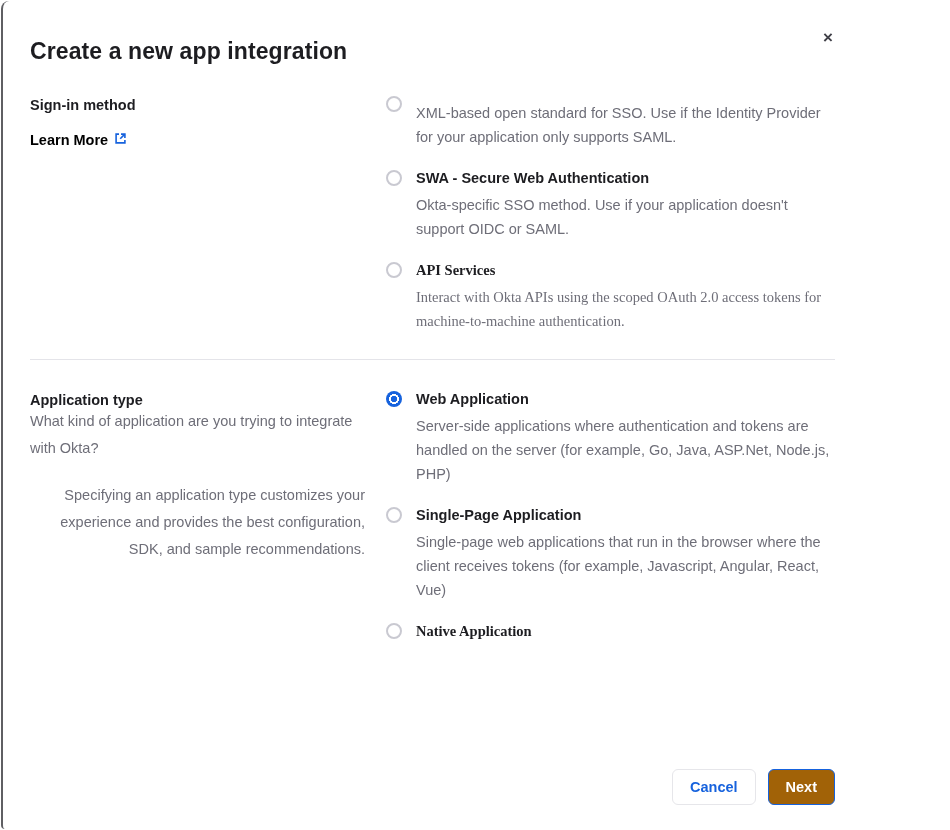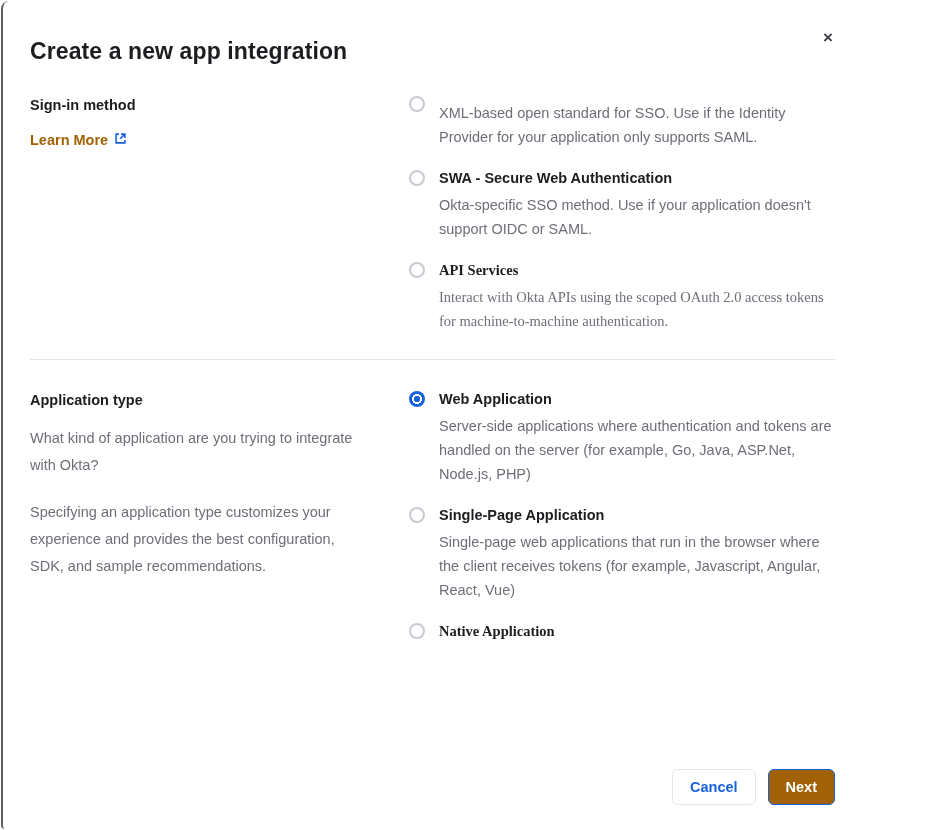--- a/index.html
+++ b/index.html
@@ -41,47 +41,46 @@
     color: #3f3f47;
     cursor: pointer;
     padding: 6px;
     margin-top: 2px;
     margin-right: -4px;
     font-weight: 600;
   }
   .row {
     display: grid;
     grid-template-columns: 335px 1fr;
-    column-gap: 44px;
+    column-gap: 21px;
   }
   .section-1 { margin-top: 30px; }
   .section-label {
     font-size: 14.5px;
     font-weight: 700;
     color: #1d1d21;
     padding-top: 2px;
   }
   .learn-more {
     display: inline-flex;
     align-items: center;
     gap: 6px;
     margin-top: 19px;
     font-size: 14.5px;
     font-weight: 700;
-    color: #a16207;
+    color: #000000;
     text-decoration: none;
   }
   .left-col p.muted {
     font-size: 14.5px;
     line-height: 27px;
     color: #6e6e78;
-    margin-top: 17px;
     max-width: 340px;
   }
-  .left-col p.muted + p.muted { margin-top: 20px; }
+  .left-col p.muted + p.muted { margin-top: 20px; text-align: right; }
   .options { display: flex; flex-direction: column; }
   .option {
     display: flex;
     align-items: flex-start;
     gap: 14px;
     cursor: pointer;
     margin-bottom: 20px;
   }
   .option:last-child { margin-bottom: 0; font-family: Liberation Serif, serif; }
   .radio {

